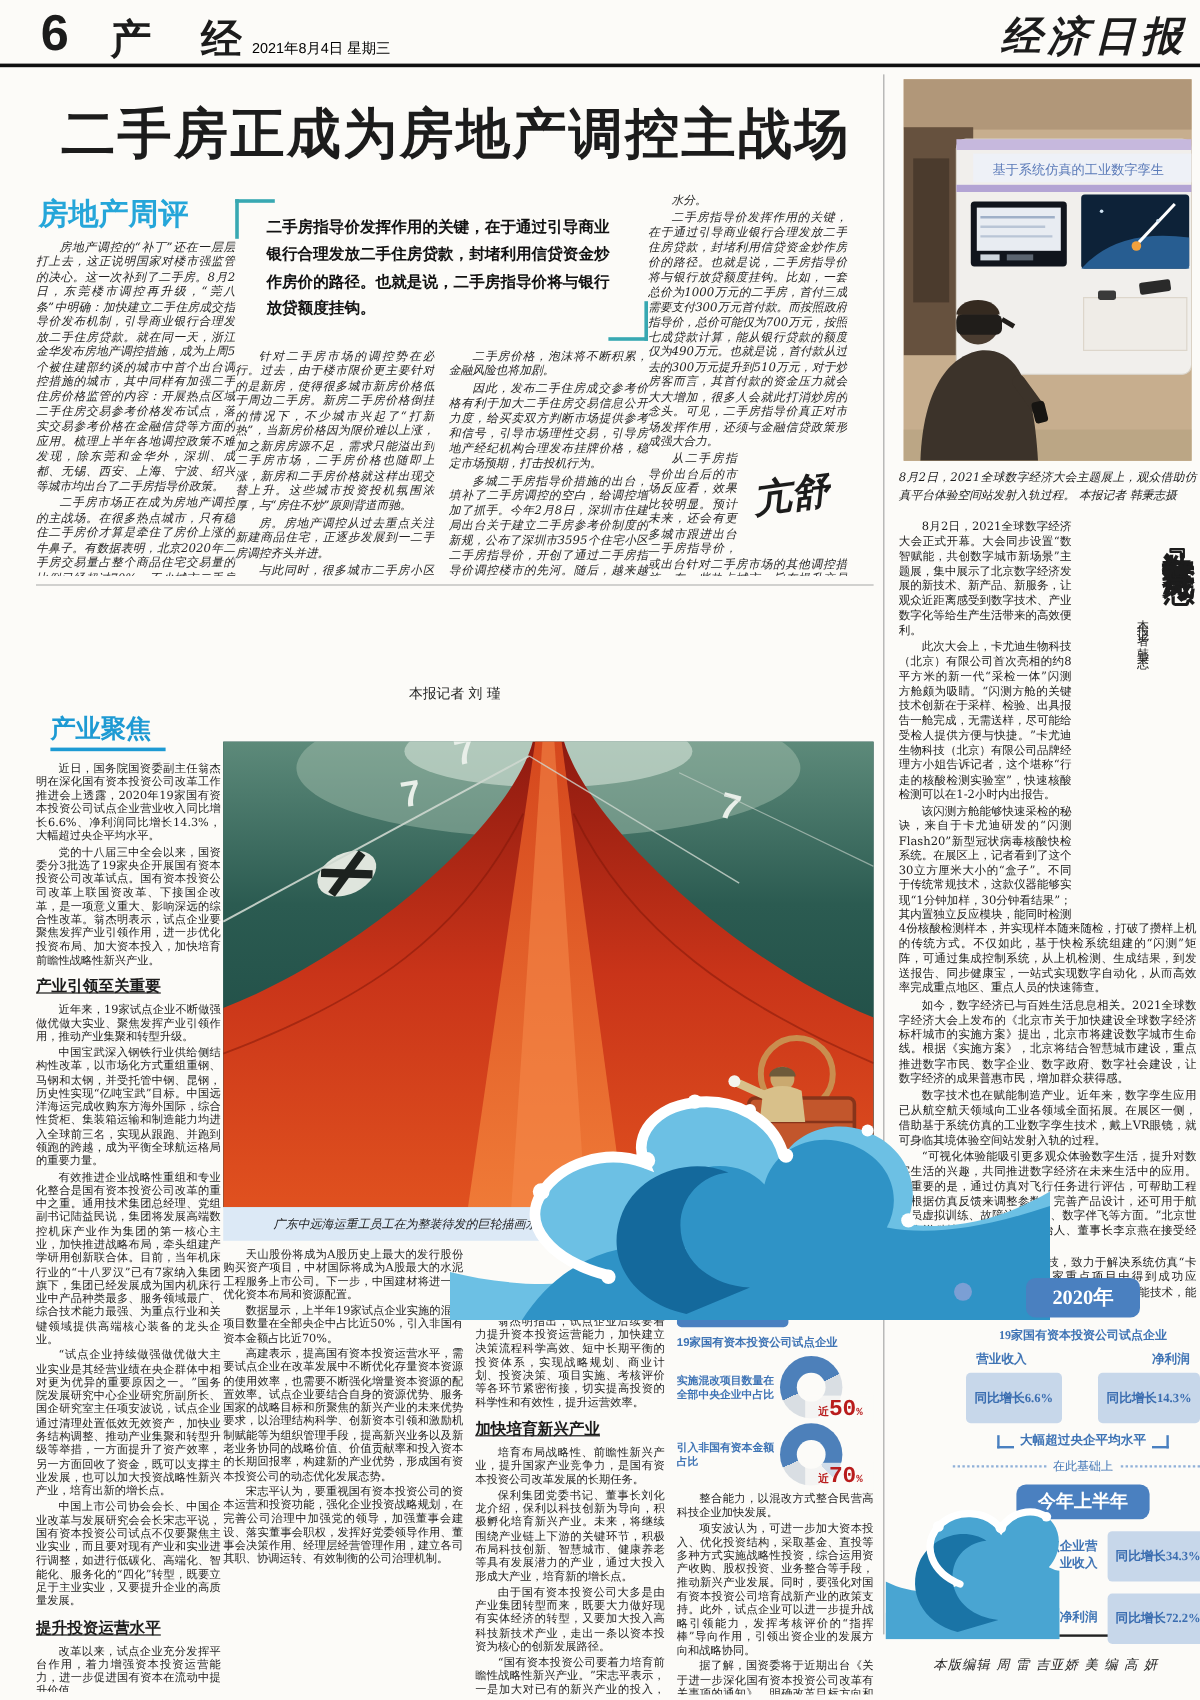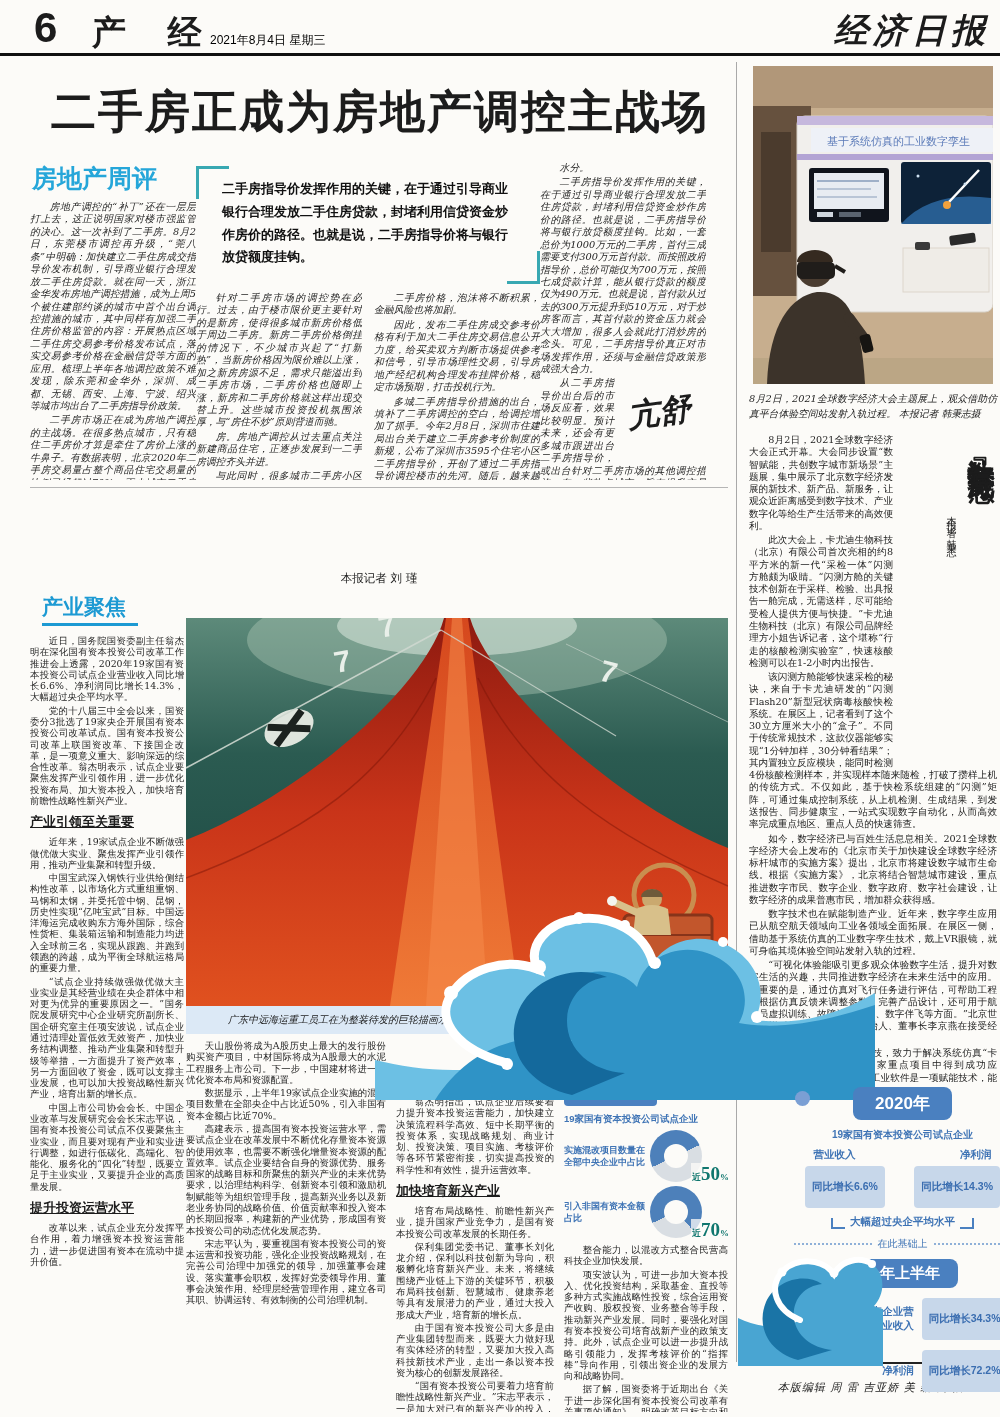--- a/index.html
+++ b/index.html
@@ -45,36 +45,36 @@
   .bcol3{width:158px;padding-top:56px;overflow:hidden;}
   .bcol4{width:164px;overflow:hidden;}
   
   .infomid{position:relative;margin:40px 0 6px 0;}
   .tagbtn{display:inline-block;background:#4a80c0;color:#fff;font:bold 13px "Liberation Sans",sans-serif;padding:4px 14px;border-radius:4px;}
   .infomid .subt{color:#3f74b5;font:bold 9.5px "Liberation Sans",sans-serif;margin:7px 0 4px 0;}
   .grow{display:flex;align-items:center;margin-bottom:4px;position:relative;}
   .glabel{width:86px;color:#3f74b5;font:bold 9px "Liberation Sans",sans-serif;line-height:1.35;}
   .gauge{width:52px;height:52px;border-radius:50%;position:relative;flex:none;}
   .gauge .hole{position:absolute;left:14px;top:14px;width:24px;height:24px;border-radius:50%;background:#fcfbf8;}
-  .gval{position:absolute;right:-2px;bottom:-3px;color:#0f766e;font-family:Liberation Serif, serif;background:rgba(252,251,248,.75);padding:0 1px;}
+  .gval{position:absolute;right:-2px;bottom:-3px;color:#b91c1c;font-family:Liberation Mono, monospace;background:rgba(252,251,248,.75);padding:0 11px;}
   .gval .pfx{font-size:9px;font-weight:bold;}
   .gval .num{font-size:19px;font-weight:bold;}
   .gval .unit{font-size:9px;font-weight:bold;}
   
   .rcol{position:absolute;left:745px;top:62px;width:255px;height:1022px;overflow:hidden;}
   .photo2{position:absolute;left:8px;top:4px;width:240px;height:318px;background:#c7ae8e;}
   .cap2{position:absolute;left:4px;top:330px;width:248px;font-size:9.8px;font-style:italic;text-align:justify;line-height:1.5;}
   .cap2 .ccredit{font-style:italic;}
   .r-article{position:absolute;left:4px;top:372px;width:248px;height:648px;overflow:hidden;}
   .r-article p{margin:0 0 2px 0;font-size:9.6px;line-height:1.28;text-align:justify;text-indent:2em;}
   .vtitle-box{float:right;width:94px;height:312px;margin:4px 0 8px 10px;display:flex;flex-direction:row;justify-content:flex-end;}
   .vbyline{writing-mode:vertical-rl;font-size:10px;letter-spacing:4px;margin:70px 8px 0 0;color:#222;}
   .vtitle{writing-mode:vertical-rl;font:900 27px "DejaVu Serif",serif;line-height:1.15;letter-spacing:2px;}
   
-  .info2020{position:absolute;left:745px;top:1087px;width:255px;height:270px;font-family:Liberation Sans, sans-serif;z-index:6;}
+  .info2020{position:absolute;left:745px;top:1065px;width:255px;height:270px;font-family:Liberation Serif, serif;z-index:6;}
   .info2020 .dot{position:absolute;left:50px;top:4px;width:15px;height:15px;border-radius:50%;background:#7b9fd4;}
   .i20-inner{position:absolute;left:60px;top:0;width:195px;display:flex;flex-direction:column;align-items:center;}
   .tag20{background:#4a80c0;color:#fff;font-weight:bold;font-size:17px;padding:5px 22px;border-radius:8px;}
   .i20-sub{color:#3f74b5;font-size:10px;font-weight:bold;margin-top:8px;}
   .i20-labels{width:190px;display:flex;justify-content:space-between;color:#3f74b5;font-size:10.5px;font-weight:bold;margin-top:6px;padding:0 6px;box-sizing:border-box;}
   .i20-pills{width:195px;display:flex;justify-content:space-between;margin-top:4px;}
   .pill{background:#c7d7ea;color:#3a6db0;font-size:10.5px;font-weight:bold;padding:14px 7px;border-radius:4px;}
   .brkt{display:flex;align-items:flex-end;margin-top:7px;color:#3f74b5;font-size:10.5px;font-weight:bold;}
   .brkt .bl{width:12px;height:9px;border-left:2px solid #4a80c0;border-bottom:2px solid #4a80c0;margin-right:5px;}
   .brkt .br{width:12px;height:9px;border-right:2px solid #4a80c0;border-bottom:2px solid #4a80c0;margin-left:5px;}
@@ -146,20 +146,21 @@
     <div class="byline2">本报记者  刘  瑾</div>
     <div class="seclabel">产业聚焦</div>
     <div class="seclabel-bar"></div>
 
     <div class="a2col1 body2">
         <p>近日，国务院国资委副主任翁杰明在深化国有资本投资公司改革工作推进会上透露，2020年19家国有资本投资公司试点企业营业收入同比增长6.6%、净利润同比增长14.3%，大幅超过央企平均水平。</p>
         <p>党的十八届三中全会以来，国资委分3批选了19家央企开展国有资本投资公司改革试点。国有资本投资公司改革上联国资改革、下接国企改革，是一项意义重大、影响深远的综合性改革。翁杰明表示，试点企业要聚焦发挥产业引领作用，进一步优化投资布局、加大资本投入，加快培育前瞻性战略性新兴产业。</p>
         <h4>产业引领至关重要</h4>
         <p>近年来，19家试点企业不断做强做优做大实业、聚焦发挥产业引领作用，推动产业集聚和转型升级。</p>
         <p>中国宝武深入钢铁行业供给侧结构性改革，以市场化方式重组重钢、马钢和太钢，并受托管中钢、昆钢，历史性实现“亿吨宝武”目标。中国远洋海运完成收购东方海外国际，综合性货柜、集装箱运输和制造能力均进入全球前三名，实现从跟跑、并跑到领跑的跨越，成为平衡全球航运格局的重要力量。</p>
+        <p>有效推进企业战略性重组和专业化整合是国有资本投资公司改革的重中之重。通用技术集团总经理、党组副书记陆益民说，集团将发展高端数控机床产业作为集团的第一核心主业，加快推进战略布局，牵头组建产学研用创新联合体。目前，当年机床行业的“十八罗汉”已有7家纳入集团旗下，集团已经发展成为国内机床行业中产品种类最多、服务领域最广、综合技术能力最强、为重点行业和关键领域提供高端核心装备的龙头企业。</p>
         <p>“试点企业持续做强做优做大主业实业是其经营业绩在央企群体中相对更为优异的重要原因之一。”国务院发展研究中心企业研究所副所长、国企研究室主任项安波说，试点企业通过清理处置低效无效资产，加快业务结构调整、推动产业集聚和转型升级等举措，一方面提升了资产效率，另一方面回收了资金，既可以支撑主业发展，也可以加大投资战略性新兴产业，培育出新的增长点。</p>
         <p>中国上市公司协会会长、中国企业改革与发展研究会会长宋志平说，国有资本投资公司试点不仅要聚焦主业实业，而且要对现有产业和实业进行调整，如进行低碳化、高端化、智能化、服务化的“四化”转型，既要立足于主业实业，又要提升企业的高质量发展。</p>
         <h4>提升投资运营水平</h4>
         <p>改革以来，试点企业充分发挥平台作用，着力增强资本投资运营能力，进一步促进国有资本在流动中提升价值。</p>
       </div>
 
     <div class="photo1">
       <svg width="542" height="388" viewBox="0 0 542 388" preserveAspectRatio="none">
         <defs>
           <linearGradient id="seaG" x1="0" y1="0" x2="0" y2="1">

